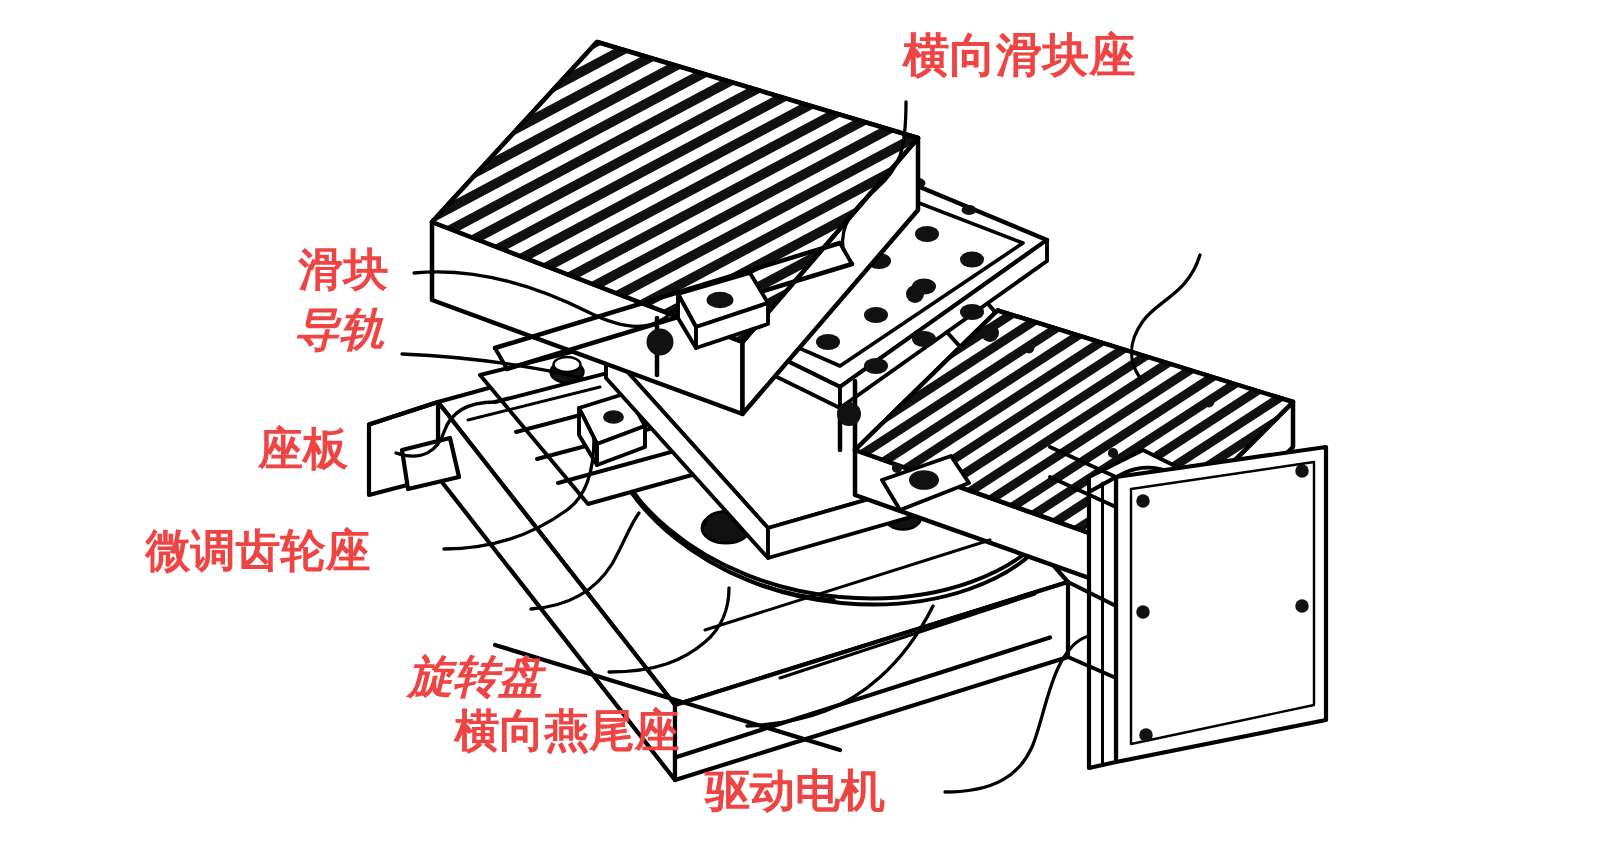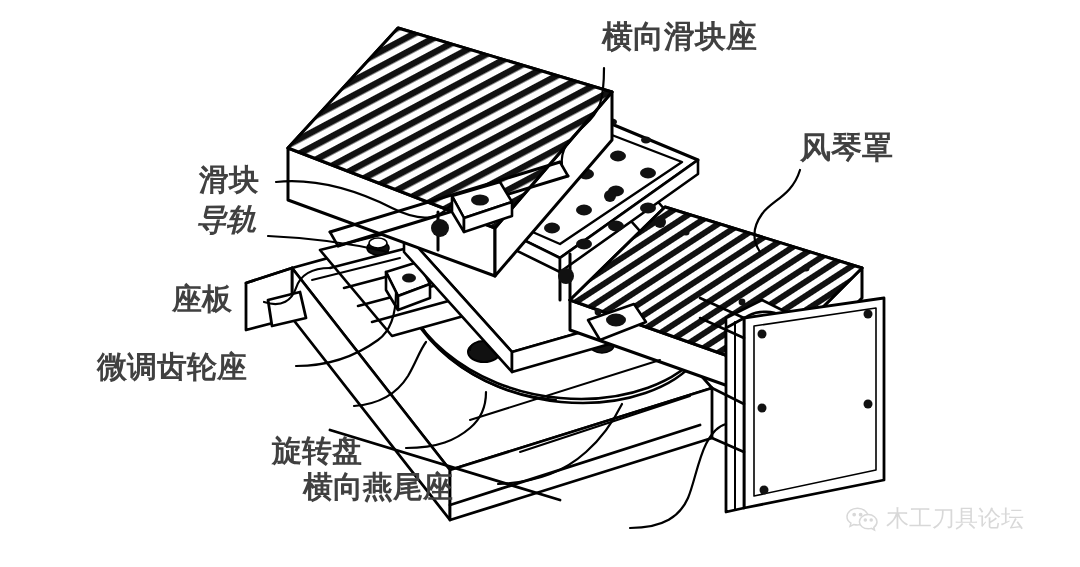--- a/index.html
+++ b/index.html
@@ -17,21 +17,21 @@
   }
   #diagram {
     position: absolute;
     left: 0;
     top: 0;
     width: 1080px;
     height: 567px;
   }
   .lbl {
     position: absolute;
-    color: #404040;
+    color: #ef4444;
     font-family: "DejaVu Sans", "Liberation Sans", sans-serif;
     font-weight: 700;
     font-size: 30px;
     line-height: 1;
     white-space: nowrap;
     letter-spacing: 0px;
     text-rendering: geometricPrecision;
   }
   .lbl-big { font-size: 31px; }
   .watermark {
@@ -281,45 +281,30 @@
         <path d="M498,484 C540,482 566,470 586,452 C602,438 614,420 622,404"></path>
 
         <path d="M630,528 C664,528 680,516 688,498 C694,484 698,460 706,444 C712,432 718,426 726,424"></path>
       </g>
 
     </g>
   </svg>
 
   <div class="lbl lbl-big" style="left:602px; top:22px;">横向滑块座</div>
 
-  <div class="lbl lbl-big" style="left:800px; top:133px;">风琴罩</div>
 
   <div class="lbl" style="left:199px; top:166px;">滑块</div>
 
   <div class="lbl" style="left:196px; top:206px;font-style:italic;">导轨</div>
 
   <div class="lbl" style="left:172px; top:285px;">座板</div>
 
   <div class="lbl" style="left:97px; top:353px;">微调齿轮座</div>
 
 
-  <div class="lbl" style="left:272px; top:437px;">旋转盘</div>
+  <div class="lbl" style="left:272px; top:437px;font-style:italic;">旋转盘</div>
 
   <div class="lbl" style="left:303px; top:473px;">横向燕尾座</div>
 
-
-  <div class="watermark" style="left:845px; top:503px;">
-    <svg class="wechat-ico" width="34" height="28" viewBox="0 0 34 28">
-      <g fill="none" stroke="#8e8e8e" stroke-width="1.5">
-        <path d="M12.5,3.2 C6.6,3.2 2,7.1 2,11.7 C2,14.3 3.5,16.6 5.9,18.1 L5,21.4 L8.7,19.5
-                 C9.9,19.8 11.2,20 12.5,20 C18.4,20 23,16.2 23,11.7 C23,7.1 18.4,3.2 12.5,3.2 Z"></path>
-        <path d="M23.2,9.6 C28.1,9.6 32,12.9 32,16.8 C32,19 30.8,21 28.8,22.3 L29.5,25 L26.4,23.4
-                 C25.4,23.7 24.3,23.8 23.2,23.8 C18.3,23.8 14.4,20.6 14.4,16.8 C14.4,12.9 18.3,9.6 23.2,9.6 Z" fill="#ffffff"></path>
-        <circle cx="9.2" cy="9.6" r="1.15" fill="#8e8e8e"></circle>
-        <circle cx="15.6" cy="9.6" r="1.15" fill="#8e8e8e"></circle>
-        <circle cx="20.3" cy="15" r="1" fill="#8e8e8e"></circle>
-        <circle cx="26.2" cy="15" r="1" fill="#8e8e8e"></circle>
-      </g>
-    </svg>
-    <span class="watermark-text">木工刀具论坛</span>
-  </div>
+  <div class="lbl" style="left:470px; top:513px;">驱动电机</div>
+
 
 </div>
 
 </body></html>

